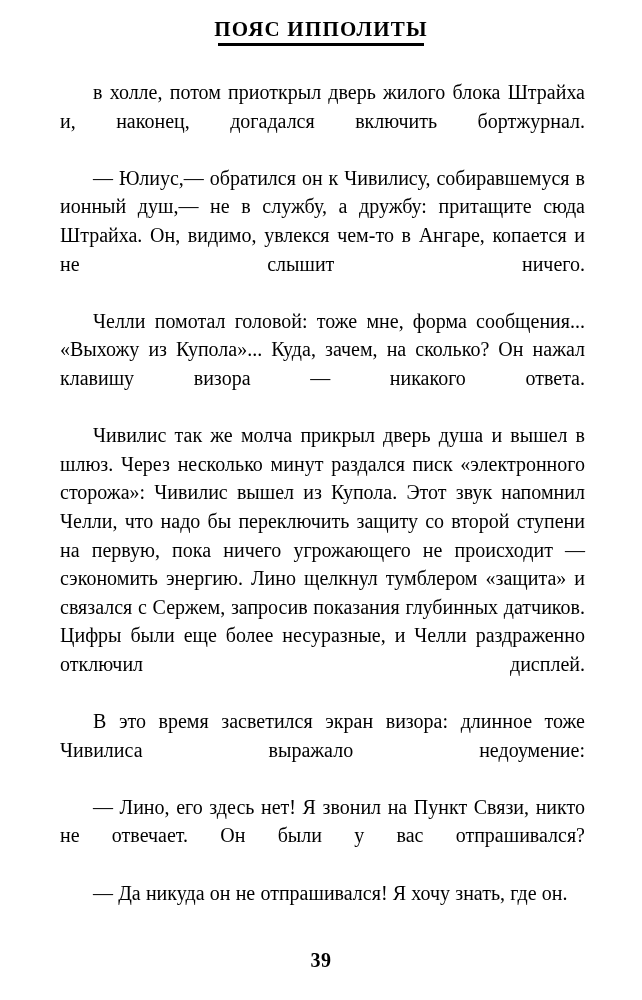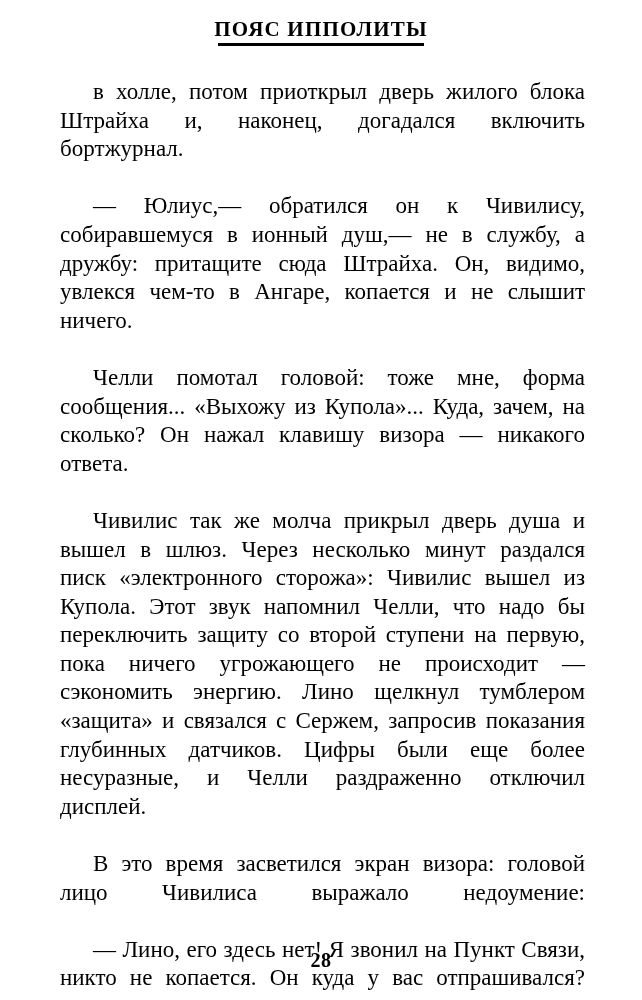--- a/index.html
+++ b/index.html
@@ -50,21 +50,21 @@
   
   .text-block {
     position: absolute;
     top: 78px;
     left: 60px;
     width: 525px;
   }
 
   .para {
     margin: 0;
-    font-size: 23px;
+    font-size: 20px;
     line-height: 28.6px;
     text-align: justify;
     text-indent: 33px;
     hyphens: manual;
     word-spacing: 0.2px;
   }
 
   
   .para::after {
     content: "";
@@ -98,21 +98,21 @@
   <div class="running-head">
     <div class="running-head-title">ПОЯС ИППОЛИТЫ</div>
     <div class="running-head-rule"></div>
   </div>
 
   <div class="text-block">
     <p class="para">в холле, потом приоткрыл дверь жилого блока Штрайха и, наконец, догадался включить бортжурнал.</p>
     <p class="para">— Юлиус,— обратился он к Чивилису, собиравшемуся в ионный душ,— не в службу, а дружбу: притащите сюда Штрайха. Он, видимо, увлекся чем-то в Ангаре, копается и не слышит ничего.</p>
     <p class="para">Челли помотал головой: тоже мне, форма сообщения... «Выхожу из Купола»... Куда, зачем, на сколько? Он нажал клавишу визора — никакого ответа.</p>
     <p class="para">Чивилис так же молча прикрыл дверь душа и вышел в шлюз. Через несколько минут раздался писк «электронного сторожа»: Чивилис вышел из Купола. Этот звук напомнил Челли, что надо бы переключить защиту со второй ступени на первую, пока ничего угрожающего не происходит — сэкономить энергию. Лино щелкнул тумблером «защита» и связался с Сержем, запросив показания глубинных датчиков. Цифры были еще более несуразные, и Челли раздраженно отключил дисплей.</p>
-    <p class="para">В это время засветился экран визора: головой лицо Чивилиса выражало недоумение:</p>
-    <p class="para">— Лино, его здесь нет! Я звонил на Пункт Связи, никто не копается. Он куда у вас отпрашивался?</p>
+    <p class="para">В это время засветился экран визора: длинное тоже Чивилиса выражало недоумение:</p>
+    <p class="para">— Лино, его здесь нет! Я звонил на Пункт Связи, никто не отвечает. Он были у вас отпрашивался?</p>
     <p class="para full-last">— Да никуда он не отпрашивался! Я хочу знать, где он.</p>
 
   </div>
 
-  <div class="folio">28</div>
+  <div class="folio">39</div>
 
 </div>
 
 </body></html>

